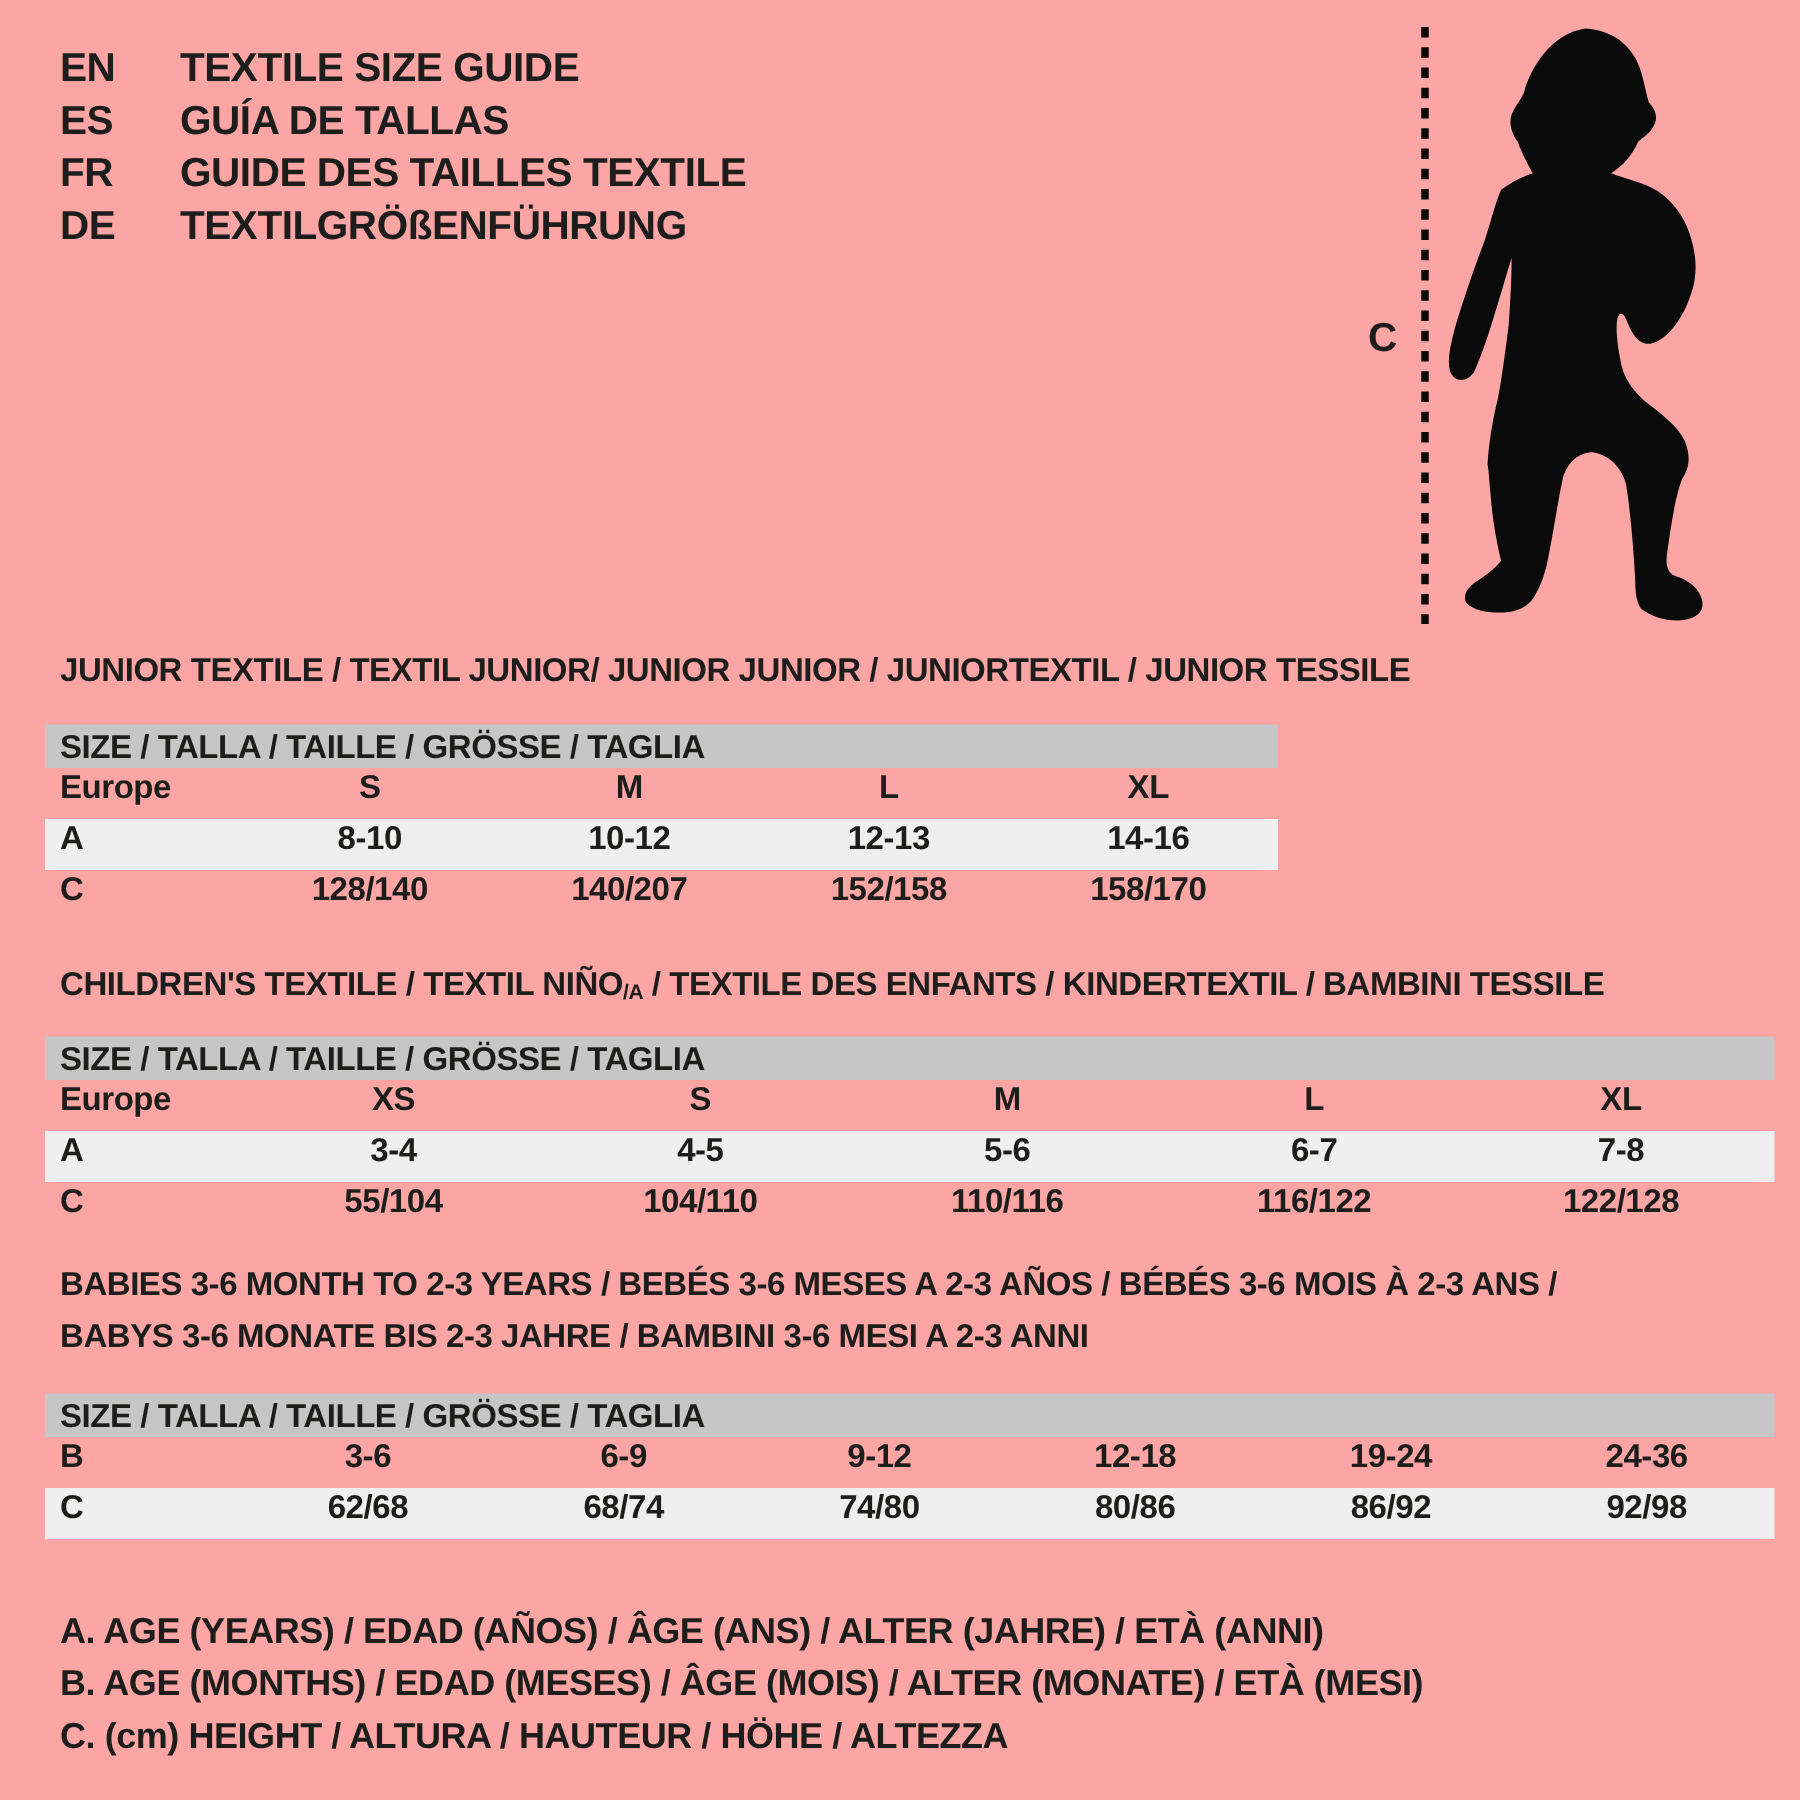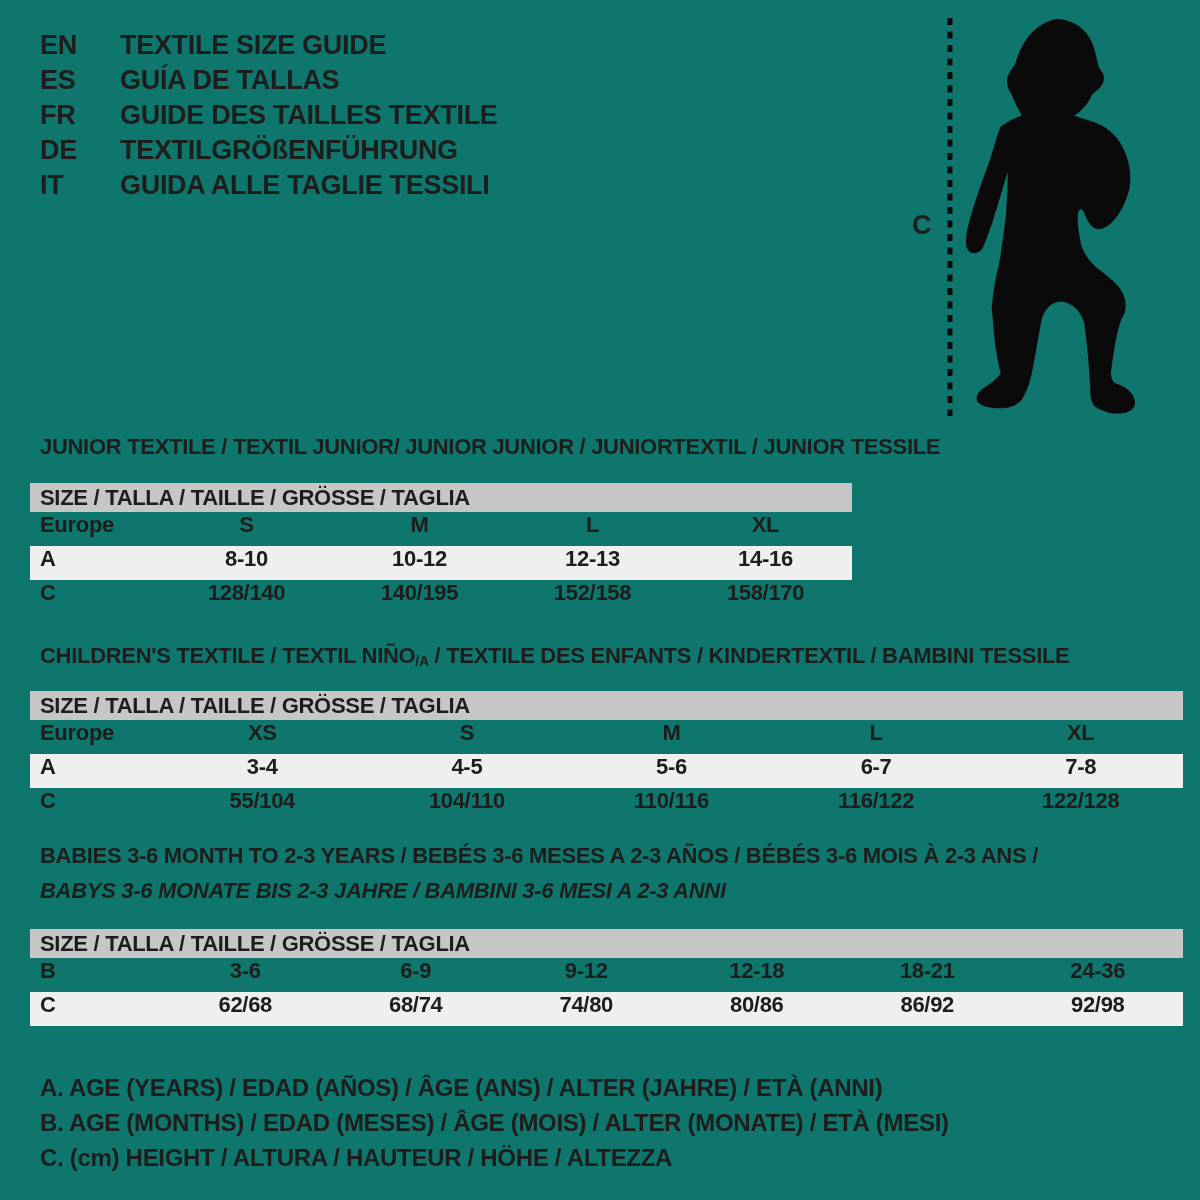--- a/index.html
+++ b/index.html
@@ -1,40 +1,40 @@
 <!DOCTYPE html>
 <html><head>
 <meta charset="utf-8">
 <style>
   html,body{margin:0;padding:0;background:#ffffff;}
   .page{
     position:relative;
     width:1200px;height:1200px;
-    background:#0f766e;
+    background:#fca5a5;
     font-family:"Liberation Sans",sans-serif;
     font-weight:700;
     font-stretch:condensed;
     color:#1d1d1b;
     overflow:hidden;
     letter-spacing:-0.3px;
   }
   
   .languages{position:absolute;left:40px;top:28px;}
   .lang-row{display:flex;align-items:center;height:35px;font-size:27px;}
   .lang-code{width:80px;}
   
   .height-line{position:absolute;left:946px;top:16px;width:8px;height:402px;}
   .height-label{position:absolute;left:912px;top:210px;font-size:27px;}
   .baby-figure{position:absolute;left:962px;top:16px;width:184px;height:402px;}
   
   .section-title{position:absolute;left:40px;font-size:22px;white-space:nowrap;}
   .title-junior{top:434px;}
   .title-children{top:643px;}
   .title-babies-1{top:843px;}
-  .title-babies-2{top:878px;font-style:italic;}
+  .title-babies-2{top:878px;}
   .subscript{font-size:14px;vertical-align:-3px;}
   
   .stable{position:absolute;left:30px;font-size:22px;}
   .stable.w-narrow{width:822px;}
   .stable.w-wide{width:1153px;}
   .t-junior{top:483px;}
   .t-children{top:691px;}
   .t-babies{top:929px;}
   .thead{height:29px;background:#c6c6c6;display:flex;align-items:center;padding-left:10px;}
   .trow{display:flex;align-items:flex-start;height:34px;}
@@ -62,24 +62,20 @@
       <span class="lang-code">ES</span>
       <span class="lang-title">GUÍA DE TALLAS</span>
     </div>
     <div class="lang-row">
       <span class="lang-code">FR</span>
       <span class="lang-title">GUIDE DES TAILLES TEXTILE</span>
     </div>
     <div class="lang-row">
       <span class="lang-code">DE</span>
       <span class="lang-title">TEXTILGRÖßENFÜHRUNG</span>
-    </div>
-    <div class="lang-row">
-      <span class="lang-code">IT</span>
-      <span class="lang-title">GUIDA ALLE TAGLIE TESSILI</span>
     </div>
   </div>
 
   <span class="height-label">C</span>
   <div class="height-line">
     <svg width="8" height="402" viewBox="0 0 8 402">
       <line x1="4" y1="2" x2="4" y2="400" stroke="#0a0a0a" stroke-width="5" stroke-dasharray="7 6.5"></line>
     </svg>
   </div>
 
@@ -149,21 +145,21 @@
     <div class="trow alt">
       <span class="cell label">A</span>
       <span class="cell val">8-10</span>
       <span class="cell val">10-12</span>
       <span class="cell val">12-13</span>
       <span class="cell val">14-16</span>
     </div>
     <div class="trow">
       <span class="cell label">C</span>
       <span class="cell val">128/140</span>
-      <span class="cell val">140/195</span>
+      <span class="cell val">140/207</span>
       <span class="cell val">152/158</span>
       <span class="cell val">158/170</span>
     </div>
   </div>
 
   <div class="section-title title-children"><span>CHILDREN'S TEXTILE / TEXTIL NIÑO</span><span class="subscript">/A</span><span> / TEXTILE DES ENFANTS / KINDERTEXTIL / BAMBINI TESSILE</span></div>
   <div class="stable w-wide t-children">
     <div class="thead">SIZE / TALLA / TAILLE / GRÖSSE / TAGLIA</div>
     <div class="trow">
       <span class="cell label">Europe</span>
@@ -194,21 +190,21 @@
   <div class="section-title title-babies-1">BABIES 3-6 MONTH TO 2-3 YEARS / BEBÉS 3-6 MESES A 2-3 AÑOS / BÉBÉS 3-6 MOIS À 2-3 ANS /</div>
   <div class="section-title title-babies-2">BABYS 3-6 MONATE BIS 2-3 JAHRE / BAMBINI 3-6 MESI A 2-3 ANNI</div>
   <div class="stable w-wide t-babies">
     <div class="thead">SIZE / TALLA / TAILLE / GRÖSSE / TAGLIA</div>
     <div class="trow">
       <span class="cell label">B</span>
       <span class="cell val">3-6</span>
       <span class="cell val">6-9</span>
       <span class="cell val">9-12</span>
       <span class="cell val">12-18</span>
-      <span class="cell val">18-21</span>
+      <span class="cell val">19-24</span>
       <span class="cell val">24-36</span>
     </div>
     <div class="trow alt">
       <span class="cell label">C</span>
       <span class="cell val">62/68</span>
       <span class="cell val">68/74</span>
       <span class="cell val">74/80</span>
       <span class="cell val">80/86</span>
       <span class="cell val">86/92</span>
       <span class="cell val">92/98</span>

